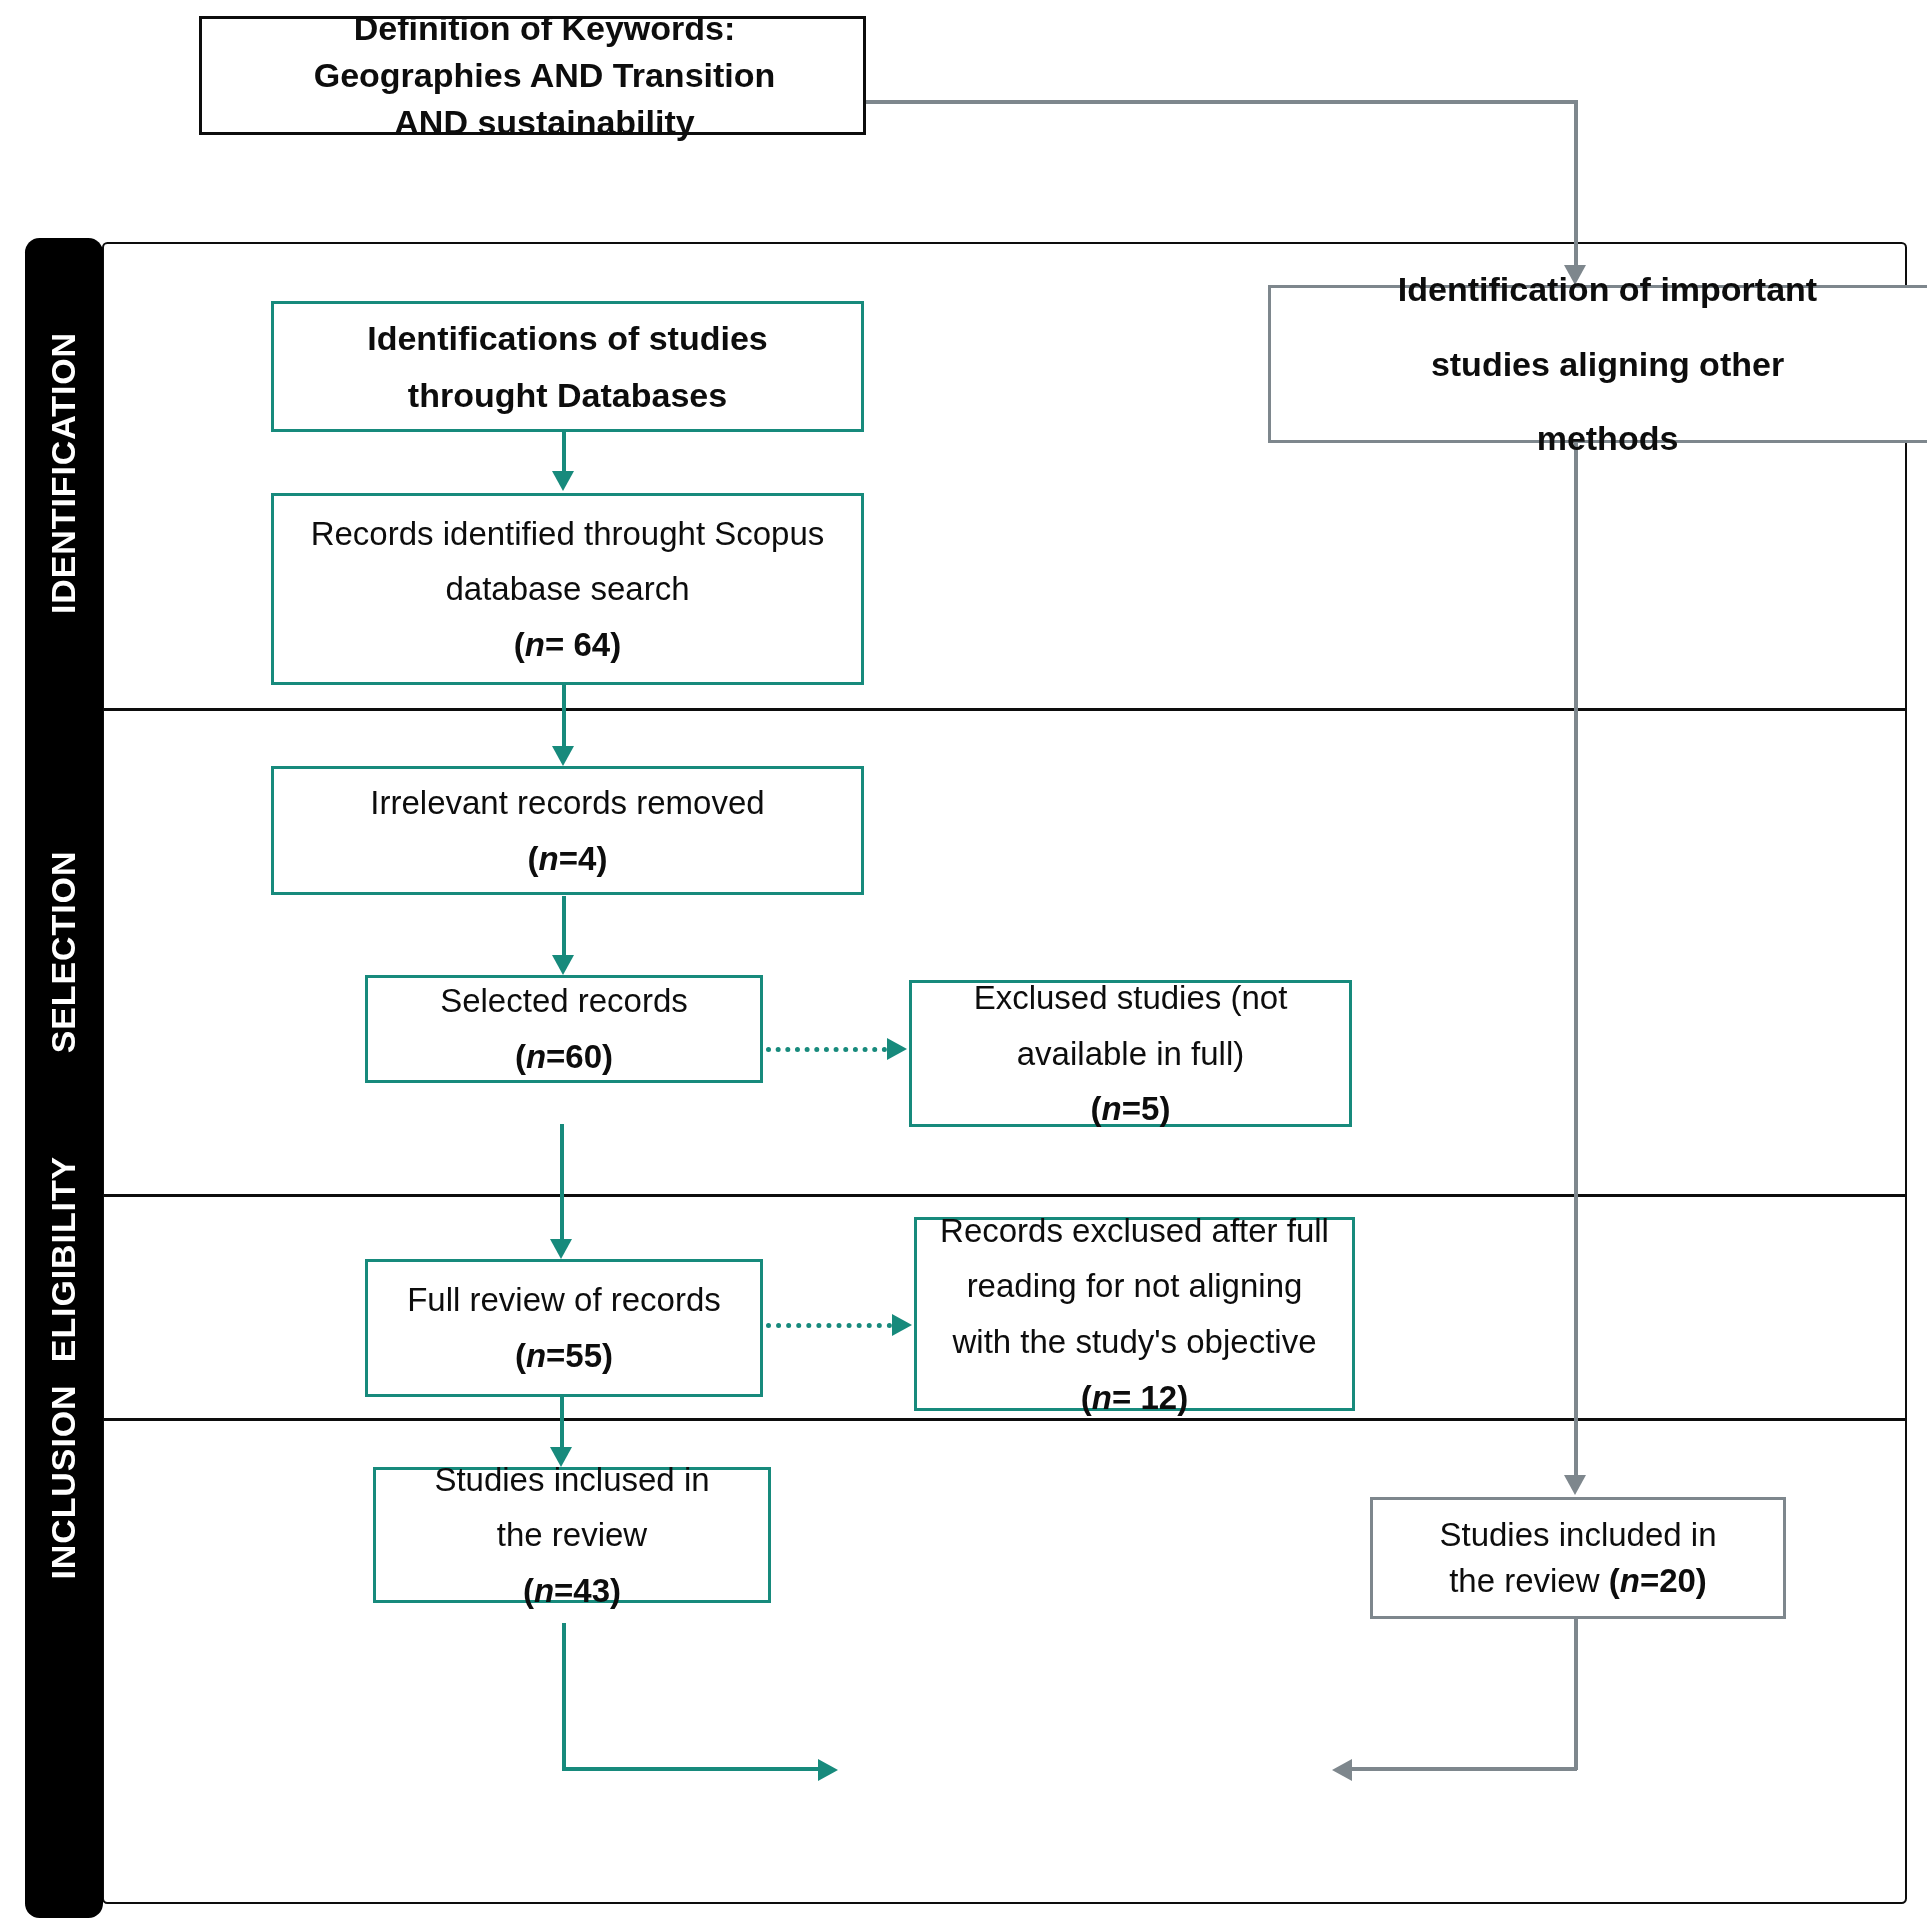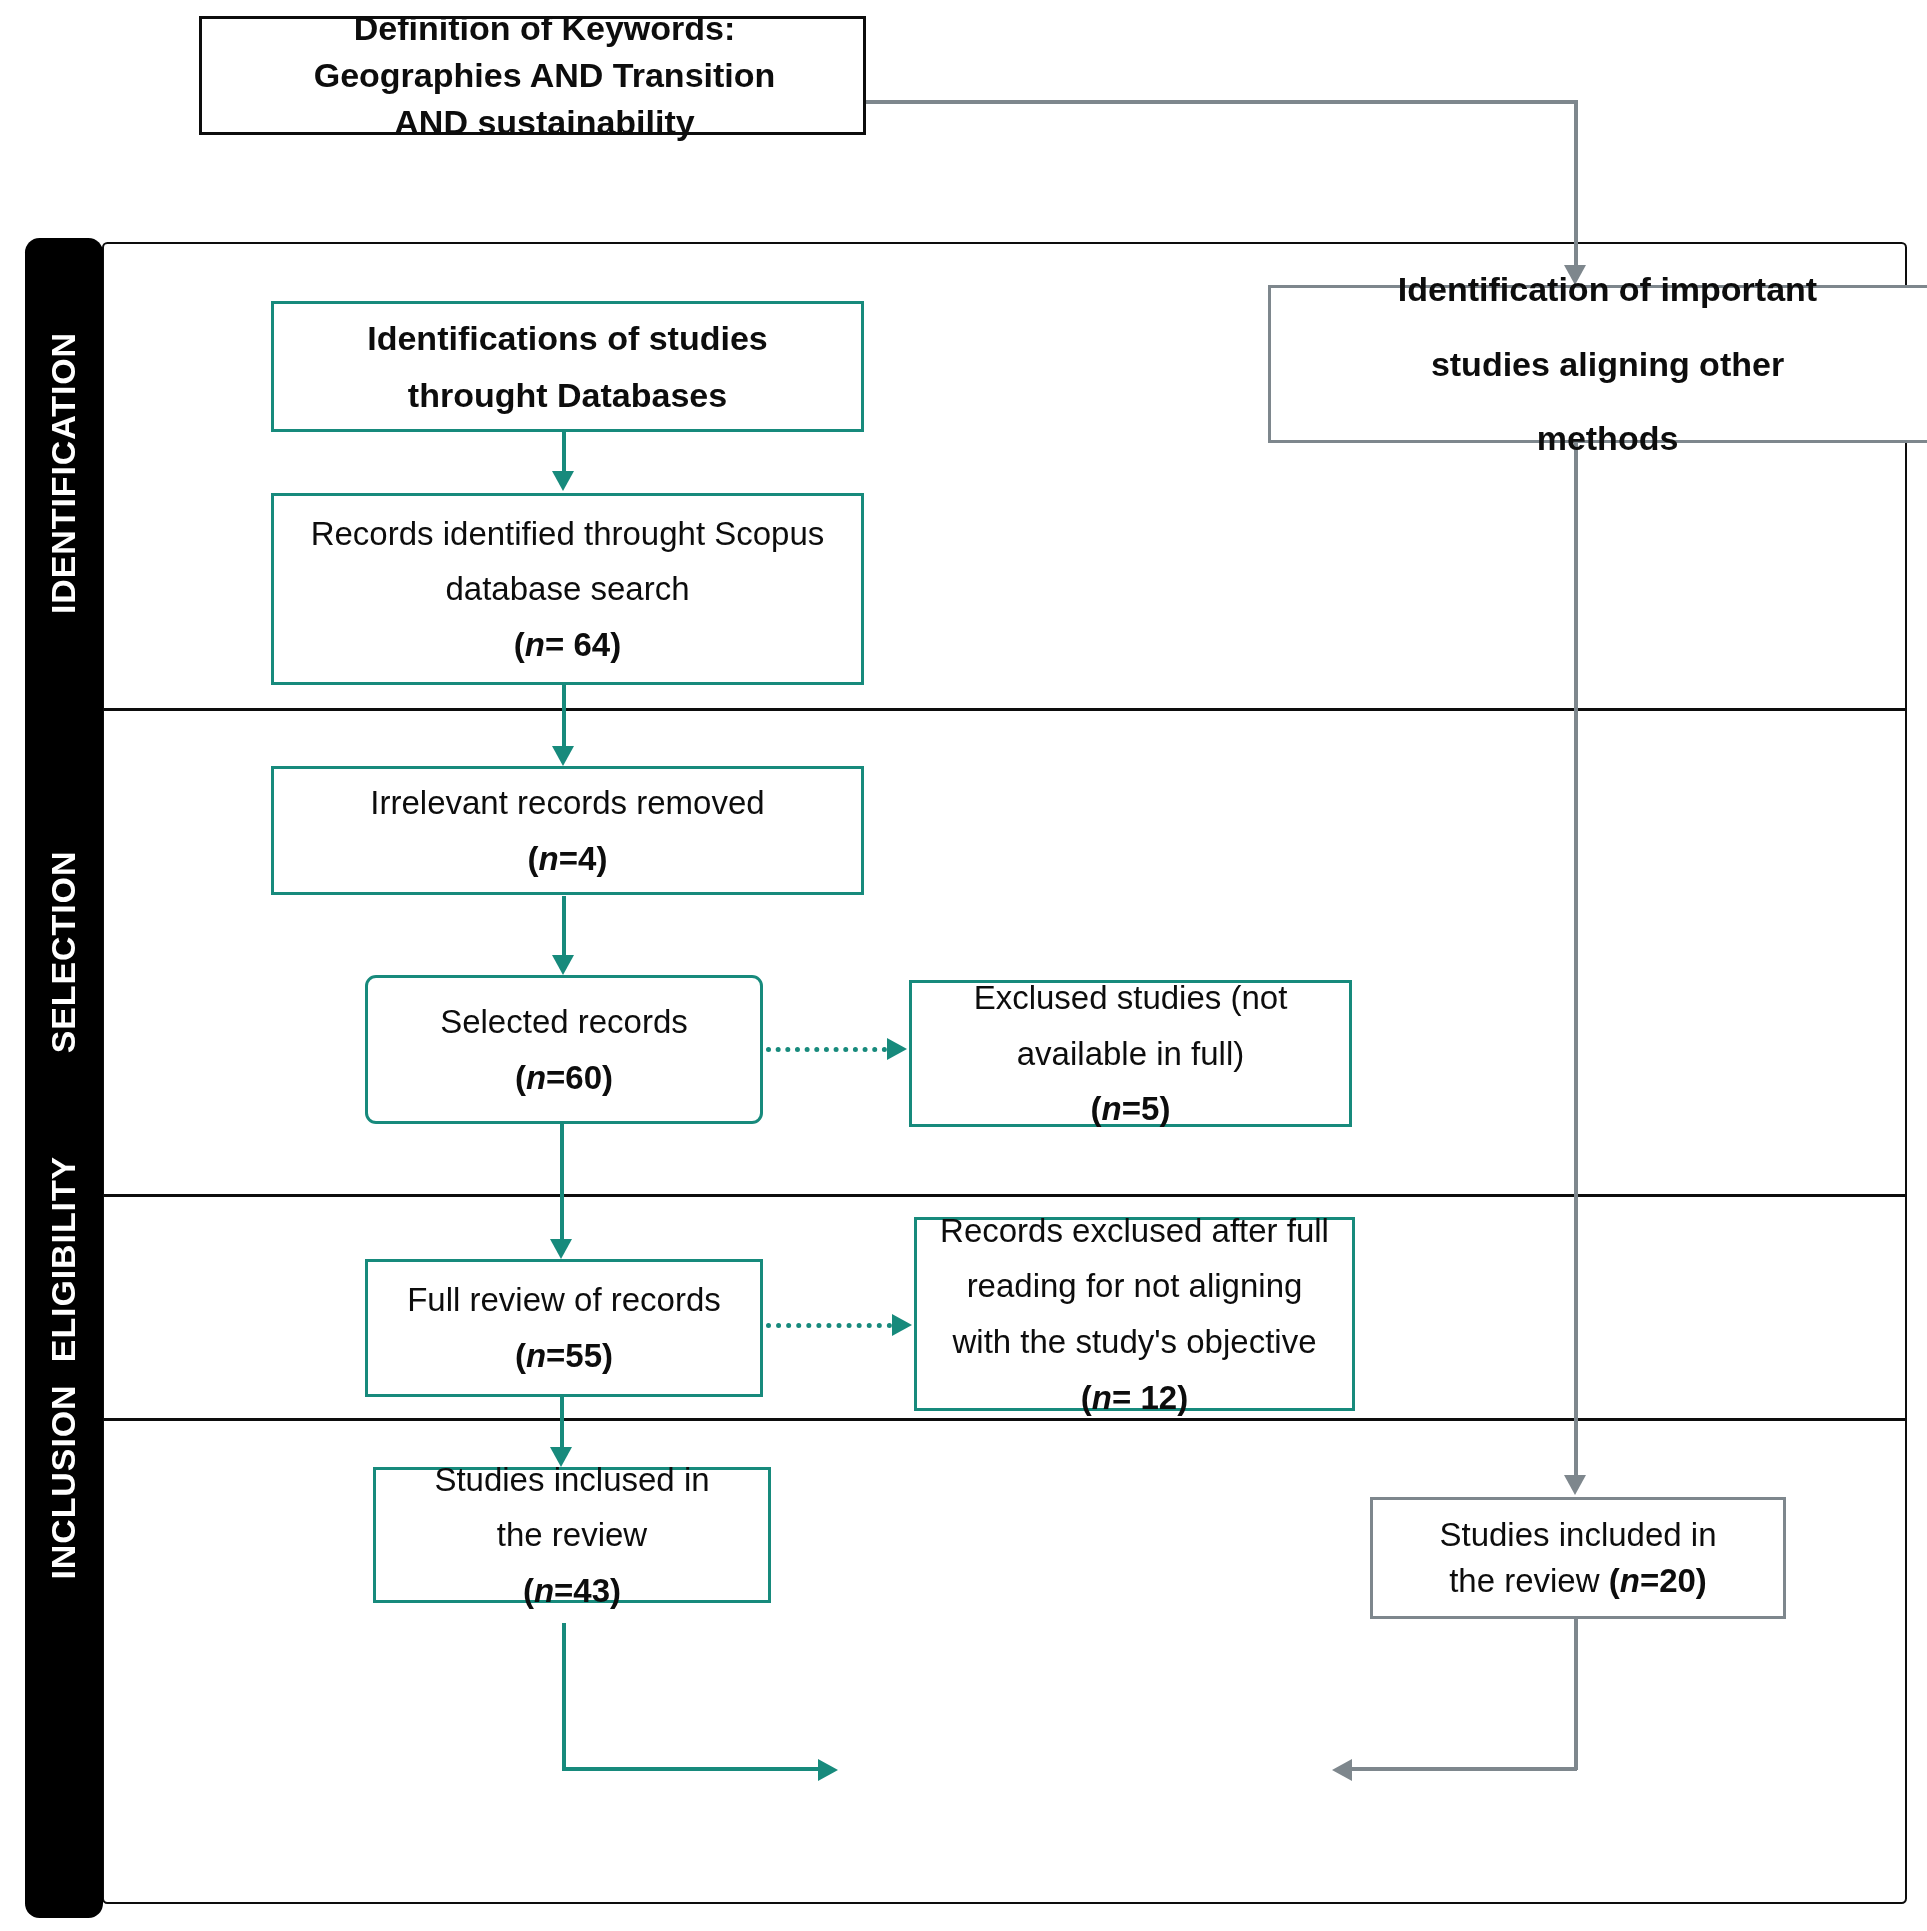--- a/index.html
+++ b/index.html
@@ -127,21 +127,21 @@
     <div class="ln">Records identified throught Scopus</div>
     <div class="ln">database search</div>
     <div class="ln stat">(<span class="n-it">n</span>= 64)</div>
   </div>
 
   <div class="box teal-b" style="left:271px;top:766px;width:593px;height:129px;">
     <div class="ln">Irrelevant records removed</div>
     <div class="ln stat">(<span class="n-it">n</span>=4)</div>
   </div>
 
-  <div class="box teal-b" style="left:365px;top:975px;width:398px;height:149px;border-radius:11px;">
+  <div class="box teal-b" style="left:365px;top:975px;width:398px;height:108px;">
     <div class="ln">Selected records</div>
     <div class="ln stat">(<span class="n-it">n</span>=60)</div>
   </div>
 
   <div class="box teal-b" style="left:909px;top:980px;width:443px;height:147px;">
     <div class="ln">Exclused studies (not</div>
     <div class="ln">available in full)</div>
     <div class="ln stat">(<span class="n-it">n</span>=5)</div>
   </div>
 

